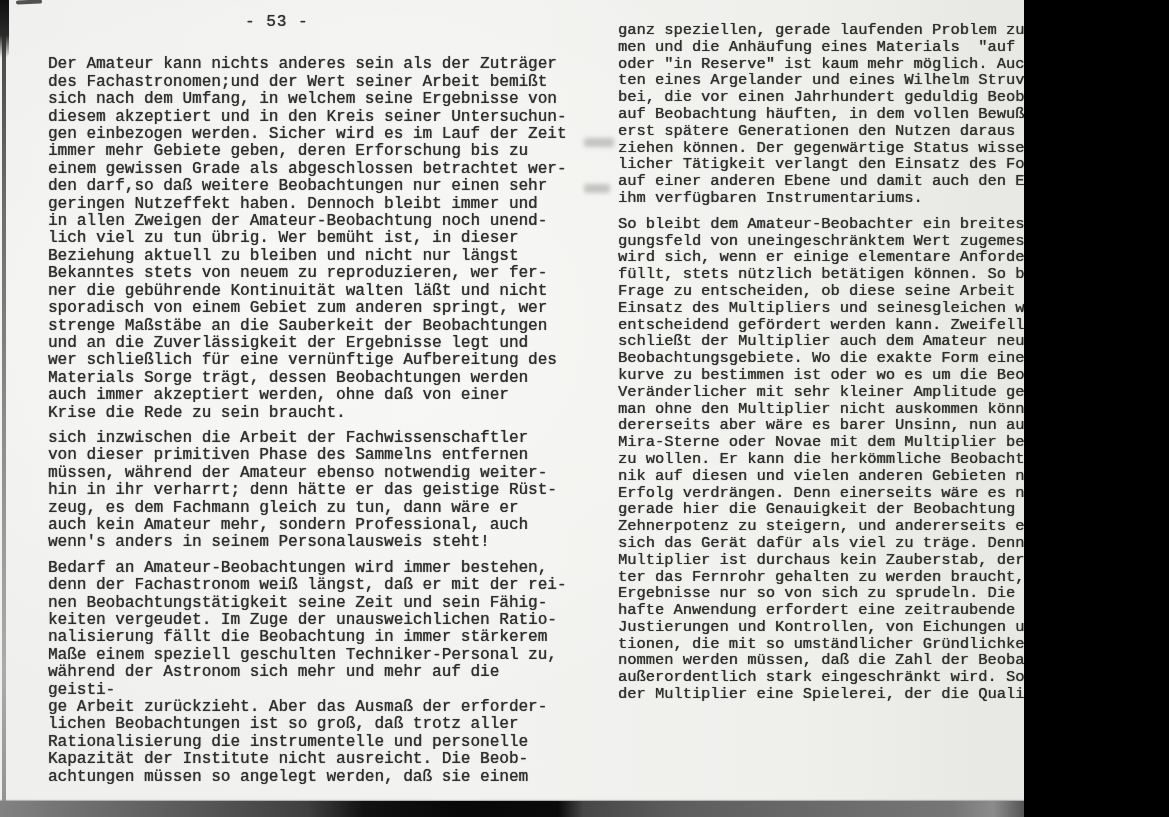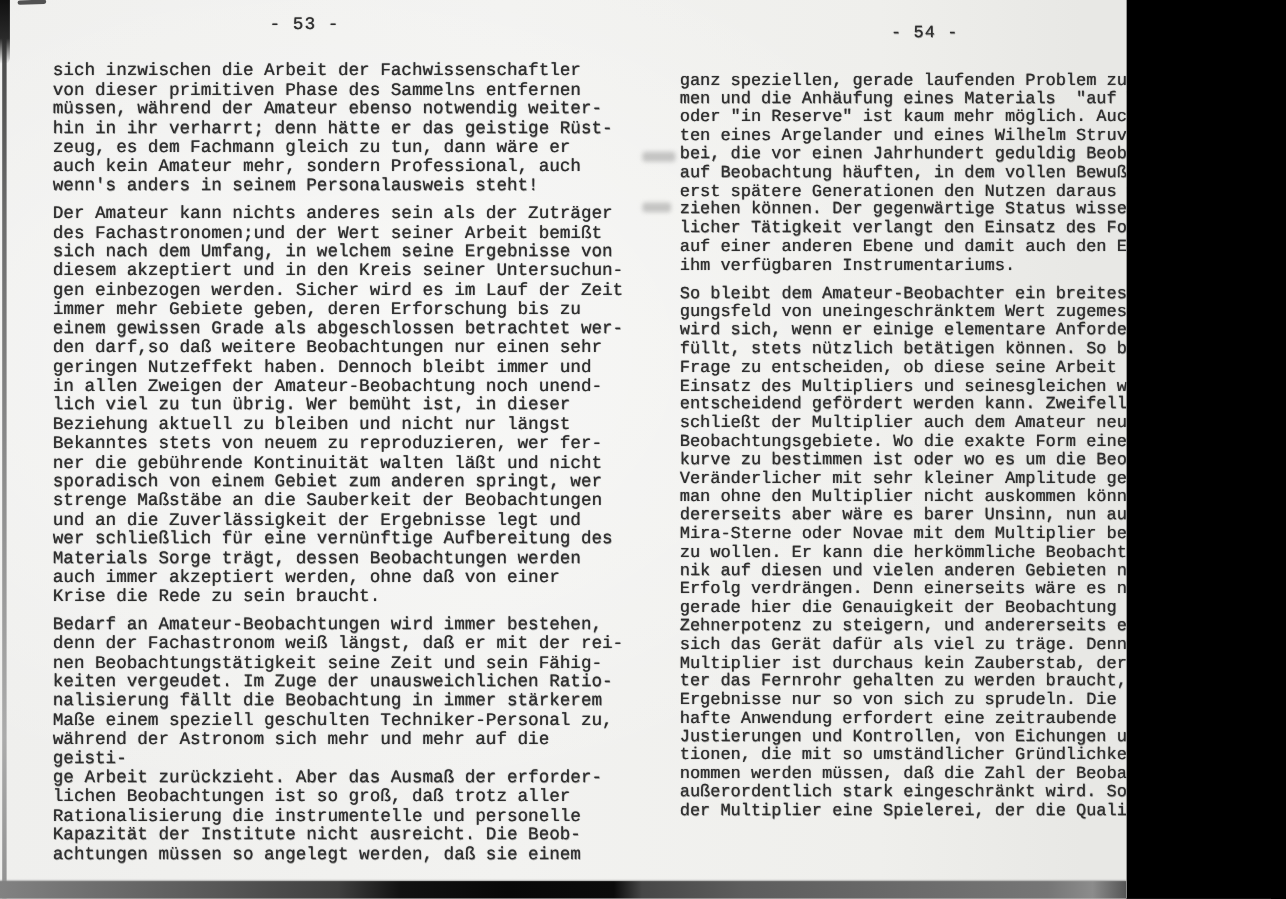--- a/index.html
+++ b/index.html
@@ -69,27 +69,20 @@
   .bleed-1{left:584px;top:138px;width:30px;height:9px;}
   .bleed-2{left:584px;top:184px;width:26px;height:9px;}
 </style>
 </head>
 <body>
 
 <div class="scan">
 
   <div class="page page-left">
     <div class="page-number">- 53 -</div>
-    <p class="para">sich inzwischen die Arbeit der Fachwissenschaftler
-von dieser primitiven Phase des Sammelns entfernen
-müssen, während der Amateur ebenso notwendig weiter-
-hin in ihr verharrt; denn hätte er das geistige Rüst-
-zeug, es dem Fachmann gleich zu tun, dann wäre er
-auch kein Amateur mehr, sondern Professional, auch
-wenn's anders in seinem Personalausweis steht!</p>
     <p class="para">Der Amateur kann nichts anderes sein als der Zuträger
 des Fachastronomen;und der Wert seiner Arbeit bemißt
 sich nach dem Umfang, in welchem seine Ergebnisse von
 diesem akzeptiert und in den Kreis seiner Untersuchun-
 gen einbezogen werden. Sicher wird es im Lauf der Zeit
 immer mehr Gebiete geben, deren Erforschung bis zu
 einem gewissen Grade als abgeschlossen betrachtet wer-
 den darf,so daß weitere Beobachtungen nur einen sehr
 geringen Nutzeffekt haben. Dennoch bleibt immer und
 in allen Zweigen der Amateur-Beobachtung noch unend-
@@ -97,36 +90,42 @@
 Beziehung aktuell zu bleiben und nicht nur längst
 Bekanntes stets von neuem zu reproduzieren, wer fer-
 ner die gebührende Kontinuität walten läßt und nicht
 sporadisch von einem Gebiet zum anderen springt, wer
 strenge Maßstäbe an die Sauberkeit der Beobachtungen
 und an die Zuverlässigkeit der Ergebnisse legt und
 wer schließlich für eine vernünftige Aufbereitung des
 Materials Sorge trägt, dessen Beobachtungen werden
 auch immer akzeptiert werden, ohne daß von einer
 Krise die Rede zu sein braucht.</p>
+    <p class="para">sich inzwischen die Arbeit der Fachwissenschaftler
+von dieser primitiven Phase des Sammelns entfernen
+müssen, während der Amateur ebenso notwendig weiter-
+hin in ihr verharrt; denn hätte er das geistige Rüst-
+zeug, es dem Fachmann gleich zu tun, dann wäre er
+auch kein Amateur mehr, sondern Professional, auch
+wenn's anders in seinem Personalausweis steht!</p>
     <p class="para">Bedarf an Amateur-Beobachtungen wird immer bestehen,
 denn der Fachastronom weiß längst, daß er mit der rei-
 nen Beobachtungstätigkeit seine Zeit und sein Fähig-
 keiten vergeudet. Im Zuge der unausweichlichen Ratio-
 nalisierung fällt die Beobachtung in immer stärkerem
 Maße einem speziell geschulten Techniker-Personal zu,
 während der Astronom sich mehr und mehr auf die geisti-
 ge Arbeit zurückzieht. Aber das Ausmaß der erforder-
 lichen Beobachtungen ist so groß, daß trotz aller
 Rationalisierung die instrumentelle und personelle
 Kapazität der Institute nicht ausreicht. Die Beob-
 achtungen müssen so angelegt werden, daß sie einem</p>
   </div>
 
   <div class="page page-right">
-    <div class="page-number">- 54 -</div>
     <p class="para">ganz speziellen, gerade laufenden Problem zugute kom-
 men und die Anhäufung eines Materials  "auf Verdacht"
 oder "in Reserve" ist kaum mehr möglich. Auch die Zei-
 ten eines Argelander und eines Wilhelm Struve sind vor-
 bei, die vor einen Jahrhundert geduldig Beobachtung
 auf Beobachtung häuften, in dem vollen Bewußtsein, daß
 erst spätere Generationen den Nutzen daraus würden
 ziehen können. Der gegenwärtige Status wissenschaft-
 licher Tätigkeit verlangt den Einsatz des Forschers
 auf einer anderen Ebene und damit auch den Einsatz des

